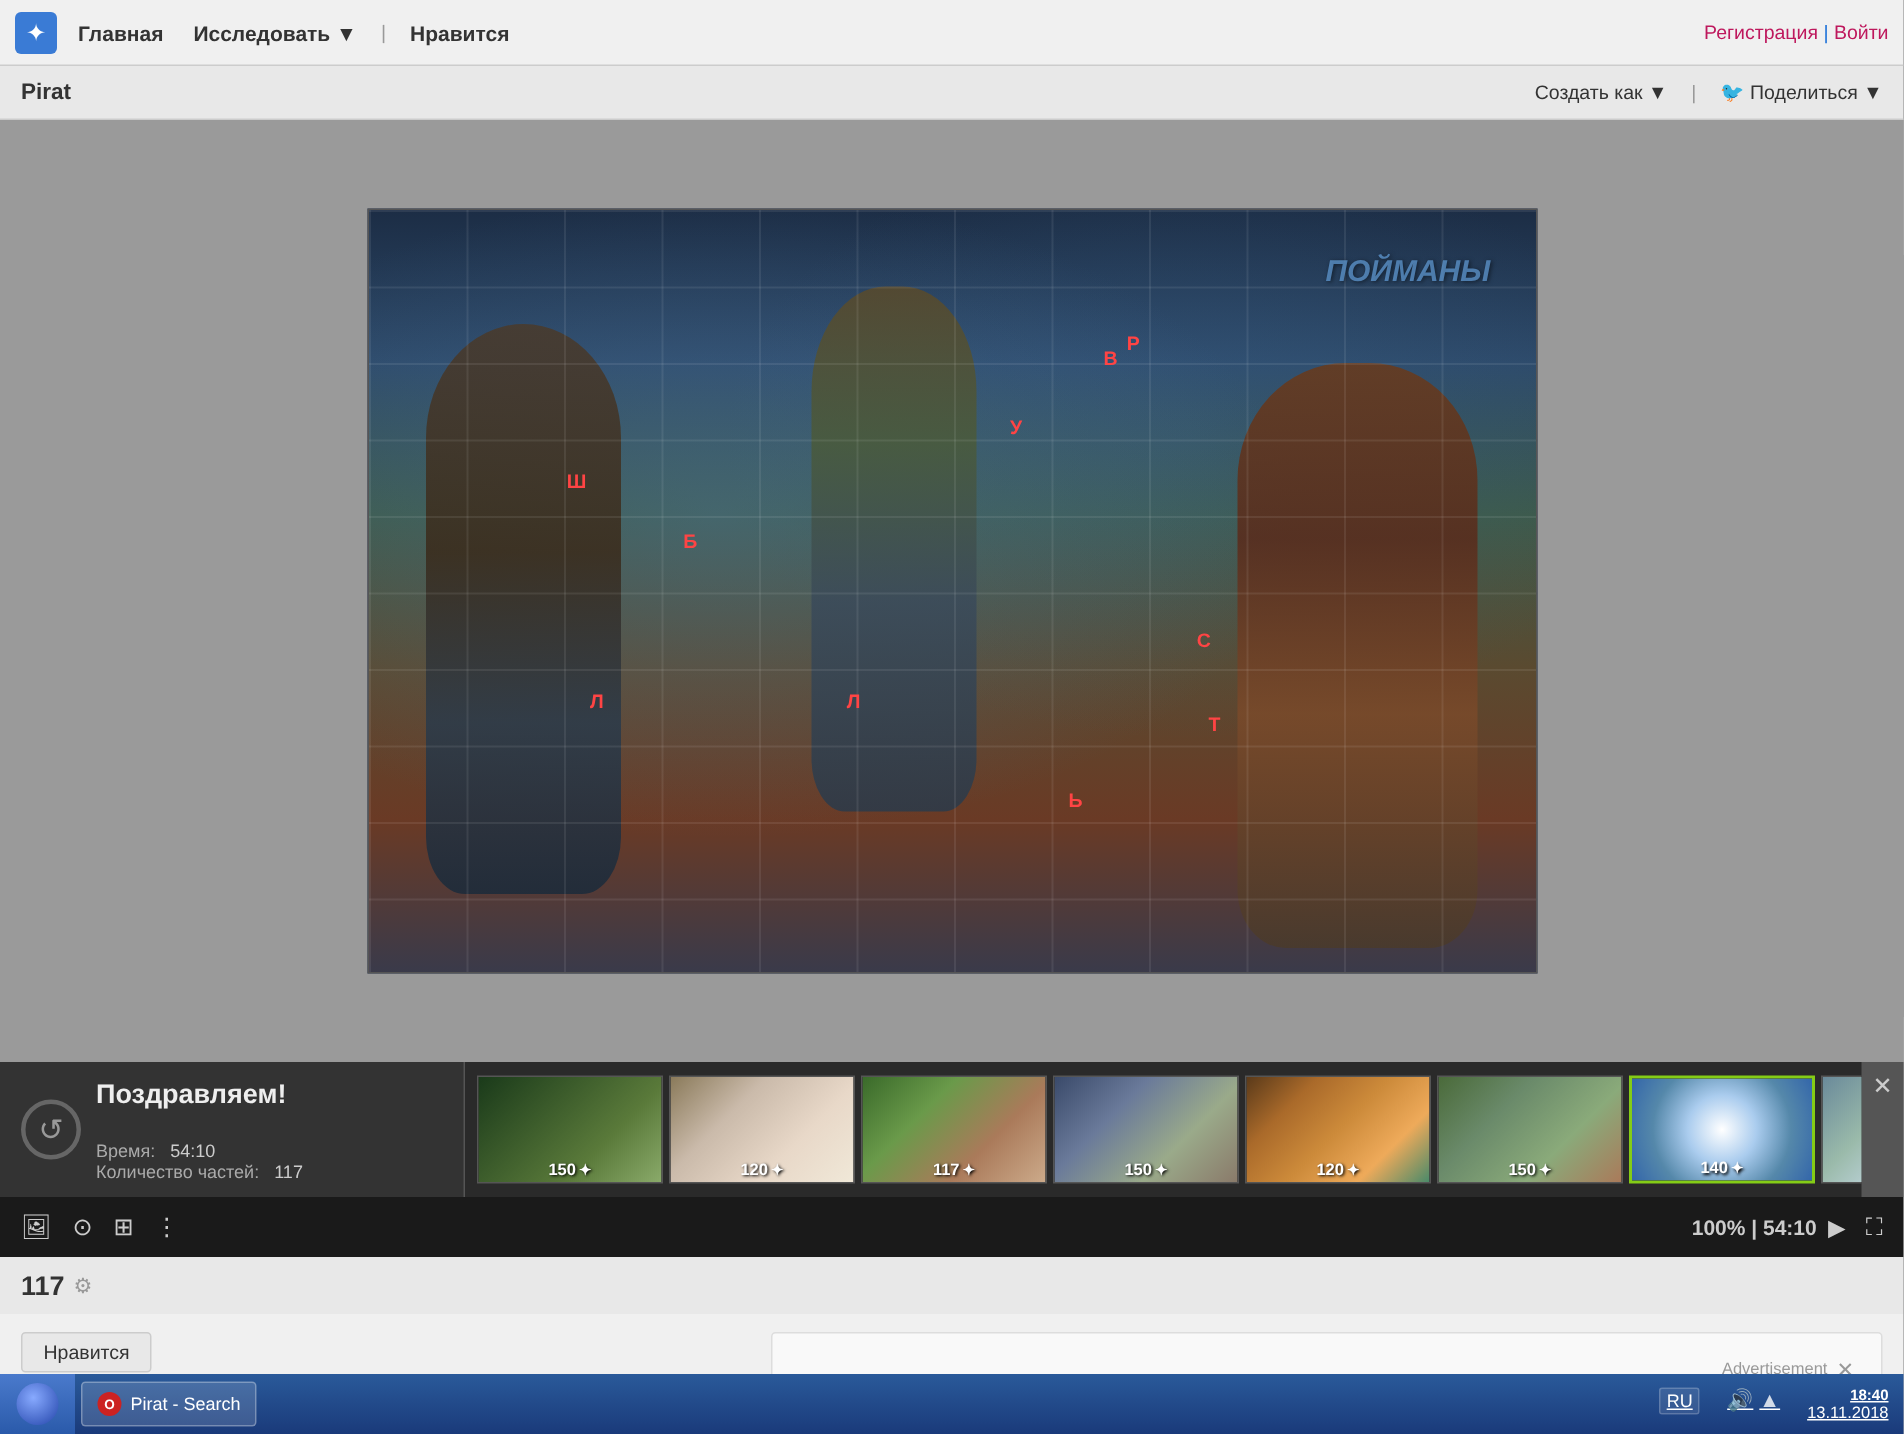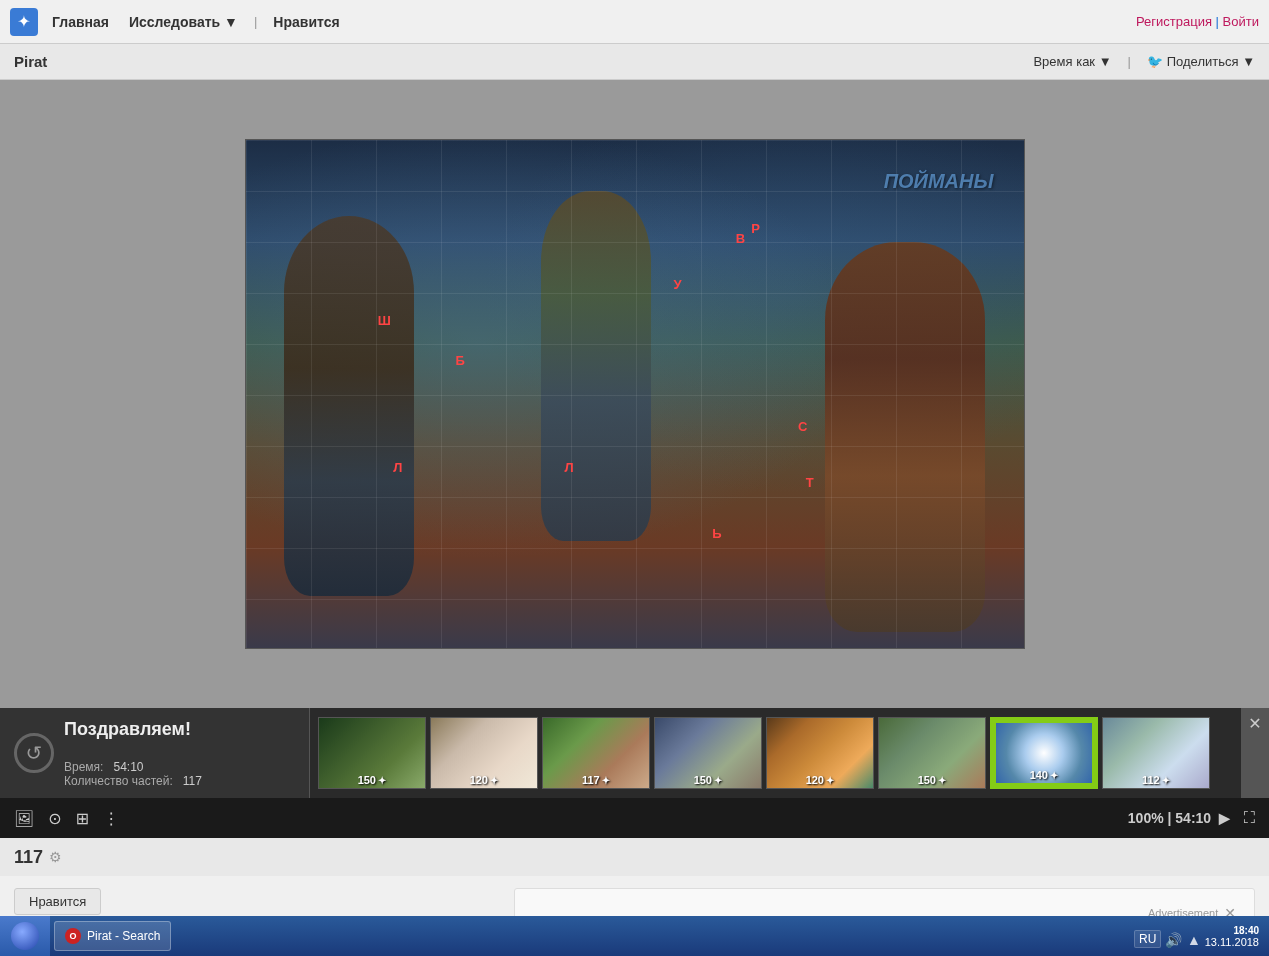--- a/index.html
+++ b/index.html
@@ -191,28 +191,28 @@
       flex: 1;
       display: flex;
       align-items: center;
       gap: 4px;
       padding: 6px 8px;
       overflow: hidden;
       background: #2a2a2a;
     }
     .thumb-item {
       position: relative;
-      width: 108px;
+      width: 124px;
       height: 72px;
       cursor: pointer;
       flex-shrink: 0;
       border: 1px solid #555;
       overflow: hidden;
     }
-    .thumb-item.active { border: 6px solid #84cc16; }
+    .thumb-item.active { border: 2px solid #84cc16; }
     .thumb-bg {
       width: 100%; height: 100%;
     }
     .thumb-overlay {
       position: absolute;
       bottom: 2px; left: 0; right: 0;
       text-align: center;
       font-size: 11px;
       font-weight: bold;
       color: white;
@@ -356,25 +356,26 @@
     }
     .app-icon-opera {
       width: 16px; height: 16px;
       background: #cc2222;
       border-radius: 50%;
       display: flex; align-items: center; justify-content: center;
       font-size: 9px; color: white; font-weight: bold;
     }
     #taskbar-right {
       margin-left: auto;
-      display: flex; align-items: flex-end;
-      gap: 4px;
+      display: flex; align-items: flex-start;
+      gap: 18px;
       padding-right: 10px;
       color: white;
       font-size: 12px;
+      text-decoration: underline;
     }
     #sys-icons { display: flex; gap: 4px; align-items: center; }
     .sys-icon { font-size: 14px; color: rgba(255,255,255,0.8); }
     #clock { text-align: right; }
     #clock-time { font-size: 10px; font-weight: bold; }
     #clock-date { font-size: 11px; }
     #lang-indicator {
       background: rgba(255,255,255,0.1);
       border: 1px solid rgba(255,255,255,0.2);
       border-radius: 2px;
@@ -395,21 +396,21 @@
   <div id="auth-links">
     <a>Регистрация</a>
     <span> | </span>
     <a>Войти</a>
   </div>
 </div>
 
 <div id="title-bar">
   <span id="page-title">Pirat</span>
   <div id="title-actions">
-    <span class="action-btn">Время как ▼</span>
+    <span class="action-btn">Создать как ▼</span>
     <span class="action-sep">|</span>
     <span class="action-btn">
       <span>🐦</span>
       <span>Поделиться ▼</span>
     </span>
   </div>
 </div>
 
 <div id="main-area">
   <div id="puzzle-container">

